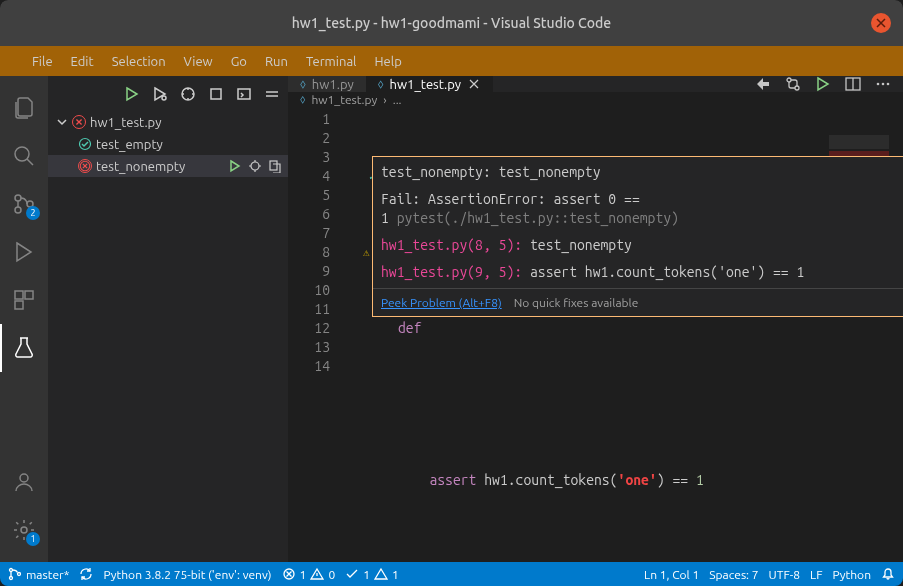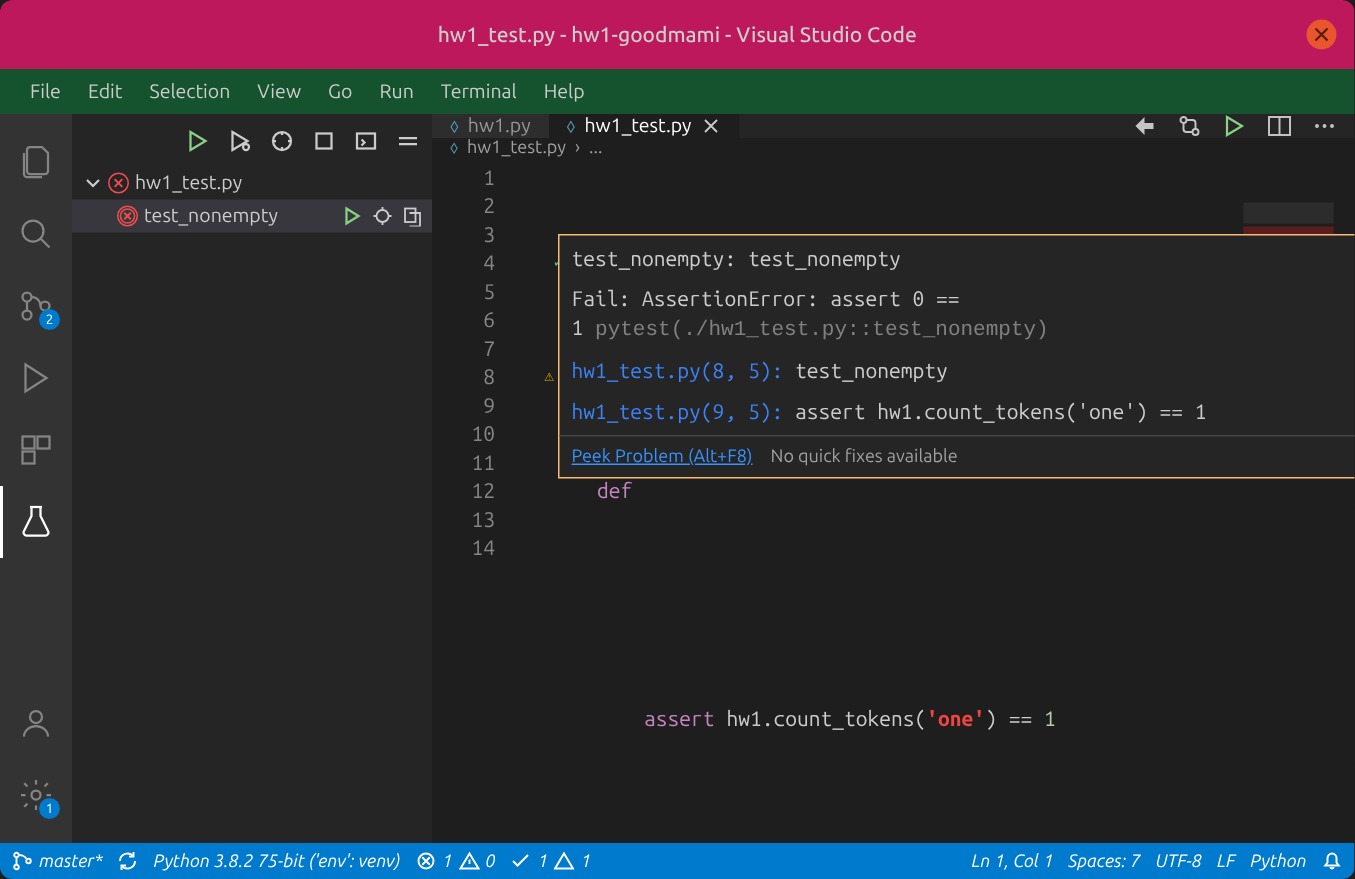--- a/index.html
+++ b/index.html
@@ -1,25 +1,25 @@
 <!DOCTYPE html>
 <html><head>
 <meta charset="utf-8">
 <style>
 * { margin: 0; padding: 0; box-sizing: border-box; }
 body { font-family: "Ubuntu", "Segoe UI", sans-serif; font-size: 13px; background: #1e1e1e; color: #cccccc; width: 903px; height: 586px; overflow: hidden; position: relative; }
 
 
-.titlebar { height: 46px; background: #be185d; display: flex; align-items: center; justify-content: center; position: relative; border-top-left-radius: 8px; border-top-right-radius: 8px; }
+.titlebar { height: 46px; background: #404040; display: flex; align-items: center; justify-content: center; position: relative; border-top-left-radius: 8px; border-top-right-radius: 8px; }
 .title-text { color: #cccccc; font-size: 14px; font-weight: 500; }
 .close-btn { position: absolute; right: 12px; width: 20px; height: 20px; background: #e9552f; border-radius: 50%; display: flex; align-items: center; justify-content: center; }
 .close-btn svg { width: 10px; height: 10px; }
 
 
-.menubar { height: 30px; background: #14532d; display: flex; align-items: center; padding: 0 12px; gap: 2px; }
+.menubar { height: 30px; background: #a16207; display: flex; align-items: center; padding: 0 24px; gap: 2px; }
 .menu-item { padding: 4px 8px; color: #cccccc; font-size: 13px; cursor: pointer; }
 
 
 .main { display: flex; height: calc(586px - 46px - 30px - 24px); }
 
 
 .activity-bar { width: 48px; background: #333333; display: flex; flex-direction: column; align-items: center; padding: 8px 0; }
 .activity-item { width: 48px; height: 48px; display: flex; align-items: center; justify-content: center; color: #858585; position: relative; cursor: pointer; }
 .activity-item.active { color: #ffffff; }
 .activity-item.active::before { content: ""; position: absolute; left: 0; top: 0; bottom: 0; width: 2px; background: #ffffff; }
@@ -70,32 +70,32 @@
 .kw { color: #c586c0; }
 .fn { color: #dcdcaa; }
 .str { color: #ef4444; font-weight: bold; }
 .num { color: #b5cea8; }
 .squiggle { text-decoration: underline wavy #f14c4c; text-decoration-thickness: 1px; }
 
 
 .hover { position: absolute; left: 372px; top: 156px; width: 560px; background: #252526; border: 1px solid #fdba74; font-family: "Ubuntu Mono", Consolas, monospace; font-size: 14px; line-height: 19px; color: #cccccc; z-index: 10; }
 .hover-body { padding: 6px 8px; }
 .hover-body div { white-space: pre; }
-.hover-link { color: #3b82f6; cursor: pointer; }
+.hover-link { color: #ec4899; cursor: pointer; }
 .hover-foot { border-top: 1px solid #454545; padding: 4px 8px; display: flex; gap: 12px; font-family: "Ubuntu", sans-serif; font-size: 12px; }
 .hover-foot .peek { color: #3794ff; text-decoration: underline; }
 .hover-foot .noquick { color: #a0a0a0; }
 
 
 .minimap { position: absolute; right: 14px; top: 59px; width: 60px; height: 60px; background: #1e1e1e; }
 .minimap-deco { position: absolute; top: 16px; left: 0; width: 60px; height: 6px; background: #5a1d1d; }
 .minimap-deco2 { position: absolute; top: 0; left: 0; width: 60px; height: 14px; background: rgba(100,100,100,0.2); }
 
 
-.statusbar { height: 24px; background: #007acc; color: #ffffff; display: flex; align-items: center; font-size: 12px; padding: 0 8px; gap: 10px; font-style: italic; }
+.statusbar { height: 24px; background: #007acc; color: #ffffff; display: flex; align-items: center; font-size: 12px; padding: 0 8px; gap: 10px; }
 .statusbar .sb-item { display: flex; align-items: center; gap: 4px; cursor: pointer; }
 .statusbar svg { width: 14px; height: 14px; }
 .sb-spacer { flex: 1; }
 
 .outer { width: 903px; height: 586px; display: flex; flex-direction: column; border-radius: 8px; overflow: hidden; }
 </style>
 </head>
 <body>
 
 <div class="outer">
@@ -208,20 +208,29 @@
             <svg viewBox="0 0 12 12" fill="none" stroke="currentColor" stroke-width="1.5">
                 <path d="M2 4l4 4 4-4"></path>
               </svg>
           </span>
           <span class="status fail">
             <svg viewBox="0 0 14 14">
                 <path d="M4 4l6 6M10 4l-6 6" stroke="#f14c4c" stroke-width="1.5"></path>
               </svg>
           </span>
           <span class="tree-label">hw1_test.py</span>
+        </div>
+        <div class="tree-row" style="padding-left:30px;">
+          <span class="status pass">
+            <svg viewBox="0 0 14 14">
+                <circle cx="7" cy="7" r="5.5" stroke="#4ec9b0" stroke-width="1.2" fill="none"></circle>
+                <path d="M4 7l2 2 4-4" stroke="#4ec9b0" stroke-width="1.5" fill="none"></path>
+              </svg>
+          </span>
+          <span class="tree-label">test_empty</span>
         </div>
         <div class="tree-row selected" style="padding-left:30px;">
           <span class="status fail">
             <svg viewBox="0 0 14 14">
                 <circle cx="7" cy="7" r="5.5" stroke="#f14c4c" stroke-width="1.2" fill="none"></circle>
                 <path d="M4.5 4.5l5 5M9.5 4.5l-5 5" stroke="#f14c4c" stroke-width="1.5"></path>
               </svg>
           </span>
           <span class="tree-label">test_nonempty</span>
           <span class="tree-actions">
@@ -344,21 +353,21 @@
         <div class="minimap-deco2"></div>
         <div class="minimap-deco"></div>
       </div>
     </div>
 
     <div class="hover">
       <div class="hover-body">
         <div>test_nonempty: test_nonempty</div>
         <div style="height:8px;"></div>
         <div><span>Fail: AssertionError: assert 0 ==</span></div>
-        <div><span>1 </span><span style="color:#808080;font-family:Liberation Mono, monospace;">pytest(./hw1_test.py::test_nonempty)</span></div>
+        <div><span>1 </span><span style="color:#808080;">pytest(./hw1_test.py::test_nonempty)</span></div>
         <div style="height:8px;"></div>
         <div><span class="hover-link">hw1_test.py(8, 5): </span><span>test_nonempty</span></div>
         <div style="height:8px;"></div>
         <div><span class="hover-link">hw1_test.py(9, 5): </span><span>assert hw1.count_tokens('one') == 1</span></div>
       </div>
       <div class="hover-foot">
         <span class="peek">Peek Problem (Alt+F8)</span>
         <span class="noquick">No quick fixes available</span>
       </div>
     </div>

